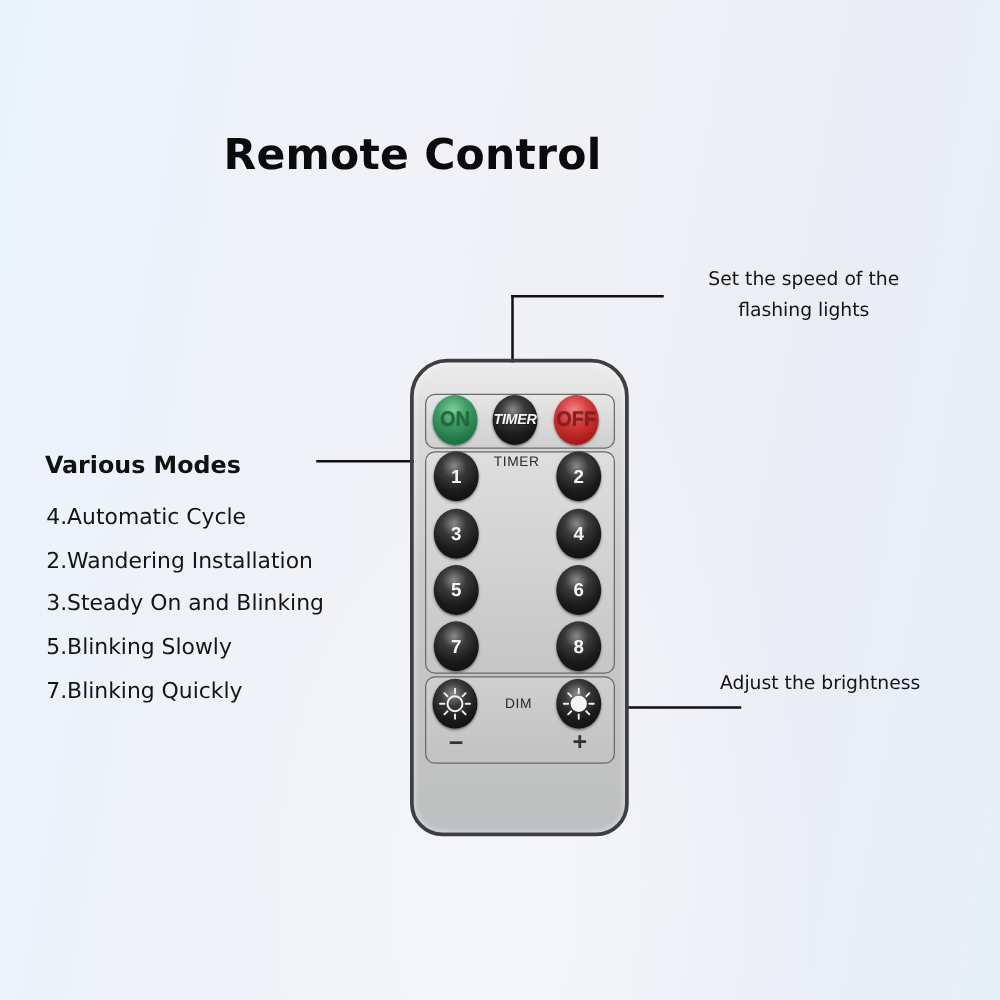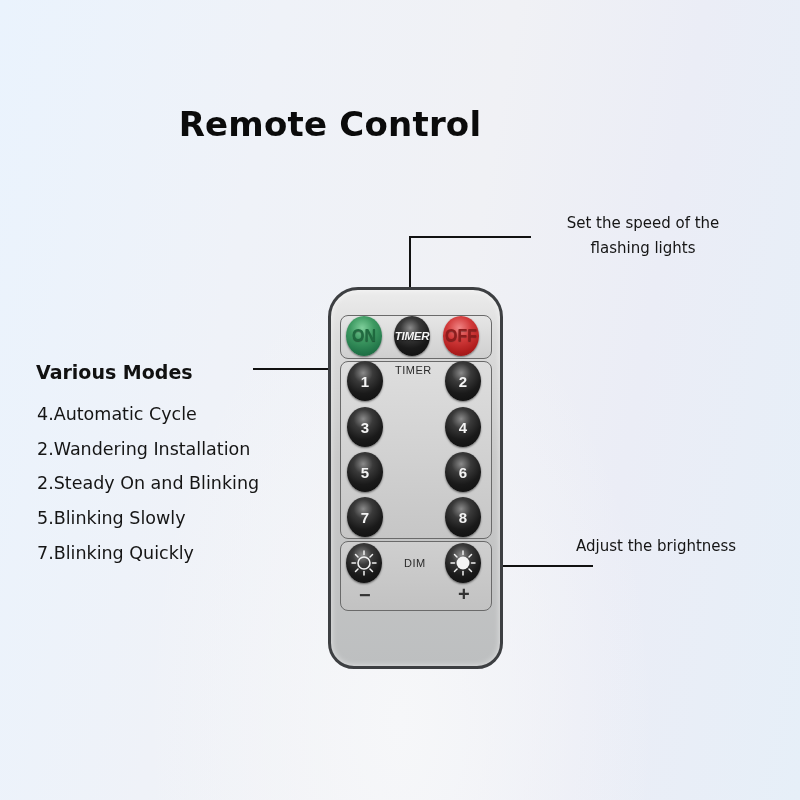--- a/index.html
+++ b/index.html
@@ -76,21 +76,21 @@
 </head>
 <body>
 
 <div class="abs title">Remote Control</div>
 
 <div class="abs section-title">Various Modes</div>
 <div class="abs line" style="left:253px; top:368px; width:88px; height:1.5px;"></div>
 <ul class="abs modes-list">
   <li>4.Automatic Cycle</li>
   <li>2.Wandering Installation</li>
-  <li>2.Steady On and Blinking</li>
+  <li>3.Steady On and Blinking</li>
   <li>5.Blinking Slowly</li>
   <li>7.Blinking Quickly</li>
 </ul>
 
 <div class="abs callout callout-speed">Set the speed of the flashing lights</div>
 <div class="abs line" style="left:409px; top:236px; width:122px; height:1.5px;"></div>
 <div class="abs line" style="left:409px; top:236px; width:1.5px; height:82px;"></div>
 
 <div class="abs callout callout-bright">Adjust the brightness</div>
 <div class="abs line" style="left:491px; top:565px; width:102px; height:1.5px;"></div>

